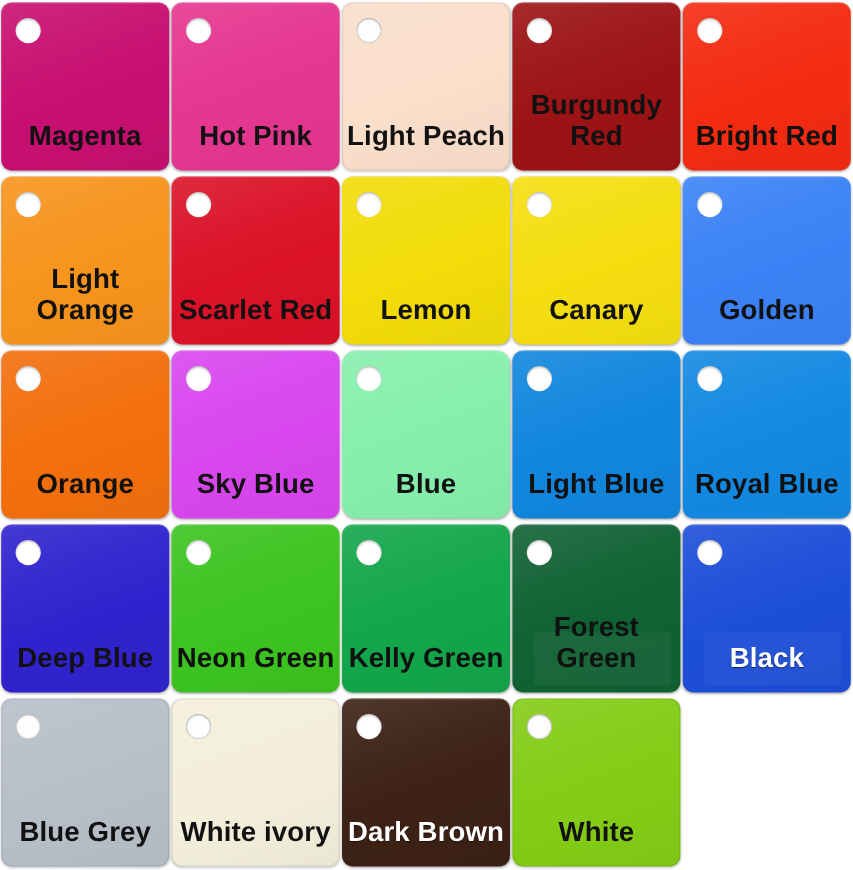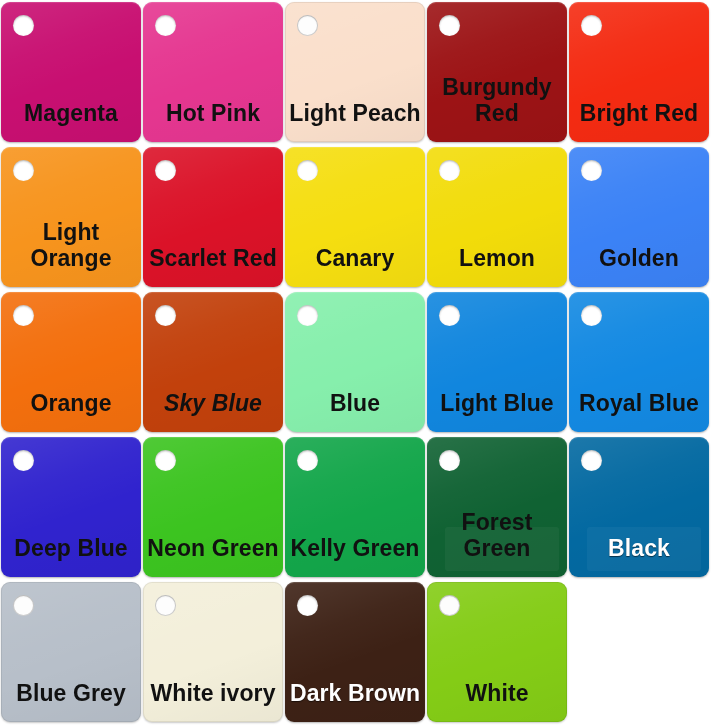--- a/index.html
+++ b/index.html
@@ -138,37 +138,37 @@
       <div class="swatch-label">Bright Red</div>
     </div>
     <div class="swatch-tile" style="background: rgb(247, 148, 29);">
       <div class="mounting-hole"></div>
       <div class="swatch-label">Light Orange</div>
     </div>
     <div class="swatch-tile" style="background: rgb(219, 18, 40);">
       <div class="mounting-hole"></div>
       <div class="swatch-label">Scarlet Red</div>
     </div>
+    <div class="swatch-tile" style="background: rgb(242, 220, 10);">
+      <div class="mounting-hole"></div>
+      <div class="swatch-label">Lemon</div>
+    </div>
     <div class="swatch-tile" style="background: rgb(245, 222, 16);">
       <div class="mounting-hole"></div>
       <div class="swatch-label">Canary</div>
     </div>
-    <div class="swatch-tile" style="background: rgb(242, 220, 10);">
-      <div class="mounting-hole"></div>
-      <div class="swatch-label">Lemon</div>
-    </div>
     <div class="swatch-tile" style="background: #3b82f6;">
       <div class="mounting-hole"></div>
       <div class="swatch-label">Golden</div>
     </div>
     <div class="swatch-tile" style="background: rgb(243, 111, 13);">
       <div class="mounting-hole"></div>
       <div class="swatch-label">Orange</div>
     </div>
-    <div class="swatch-tile" style="background: #c2410c; font-style: italic;">
+    <div class="swatch-tile" style="background: #d946ef;">
       <div class="mounting-hole"></div>
       <div class="swatch-label">Sky Blue</div>
     </div>
     <div class="swatch-tile" style="background: #86efac; border-radius: 12px;">
       <div class="mounting-hole"></div>
       <div class="swatch-label">Blue</div>
     </div>
     <div class="swatch-tile" style="background: rgb(17, 134, 222);">
       <div class="mounting-hole"></div>
       <div class="swatch-label">Light Blue</div>
@@ -187,21 +187,21 @@
     </div>
     <div class="swatch-tile" style="background: rgb(19, 166, 74);">
       <div class="mounting-hole"></div>
       <div class="swatch-label">Kelly Green</div>
     </div>
     <div class="swatch-tile" style="background: rgb(16, 98, 51);">
       <div class="label-backing"></div>
       <div class="mounting-hole"></div>
       <div class="swatch-label">Forest Green</div>
     </div>
-    <div class="swatch-tile" style="background: #0369a1;">
+    <div class="swatch-tile" style="background: #1d4ed8;">
       <div class="label-backing"></div>
       <div class="mounting-hole"></div>
       <div class="swatch-label light-text">Black</div>
     </div>
     <div class="swatch-tile pale" style="background: rgb(183, 191, 201);">
       <div class="mounting-hole"></div>
       <div class="swatch-label">Blue Grey</div>
     </div>
     <div class="swatch-tile pale" style="background: rgb(243, 239, 218);">
       <div class="mounting-hole"></div>

